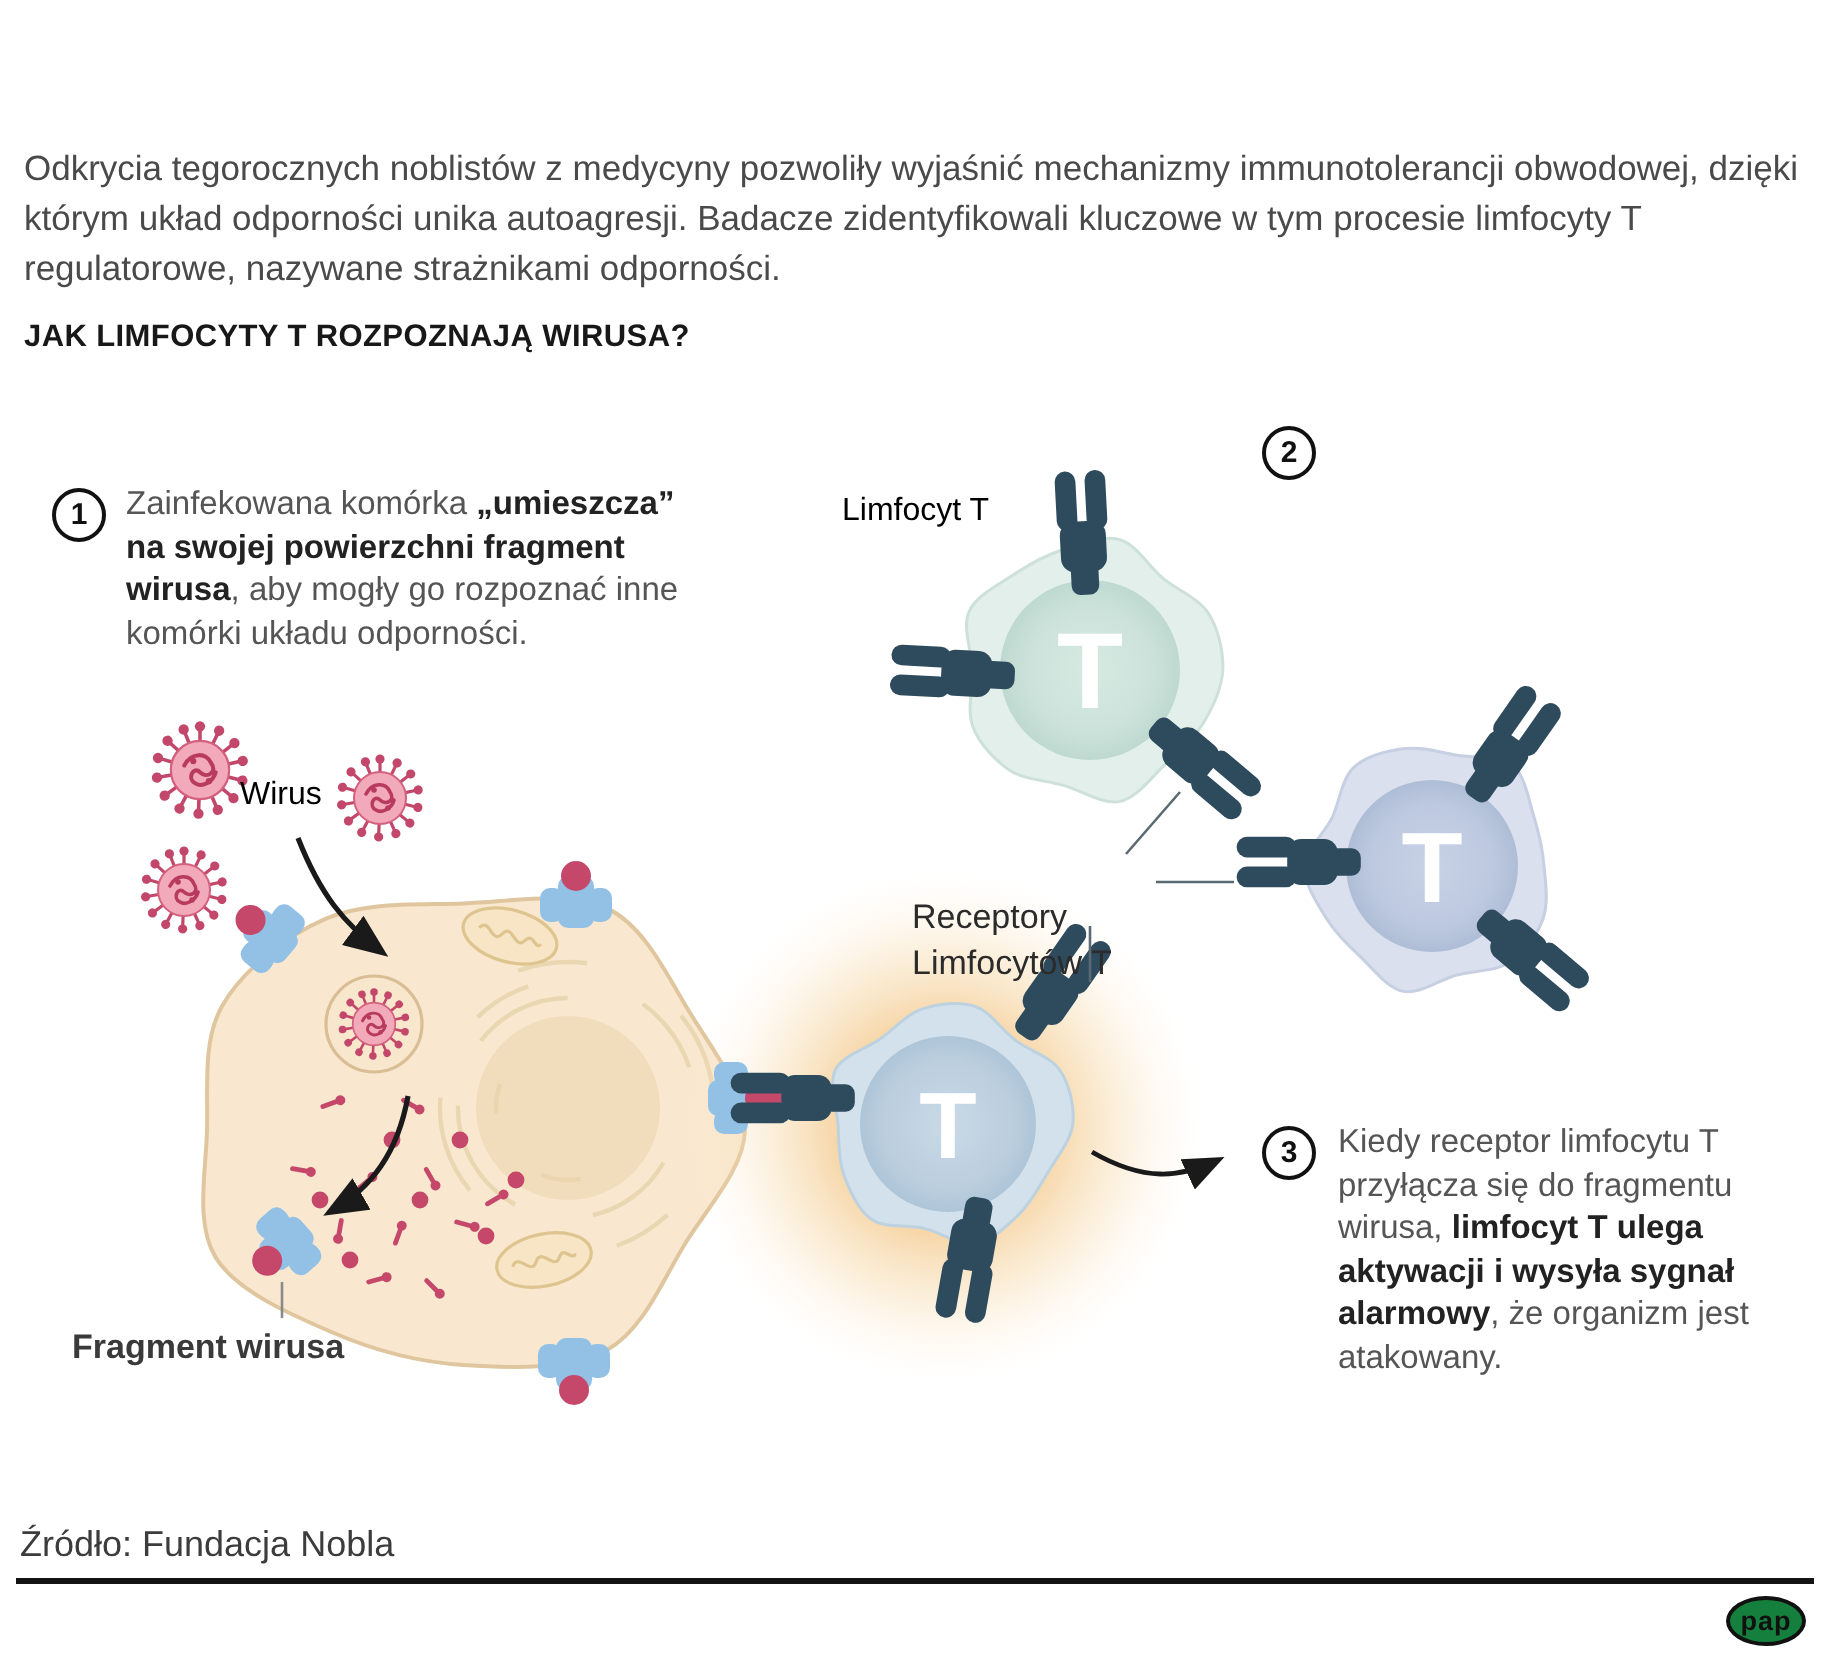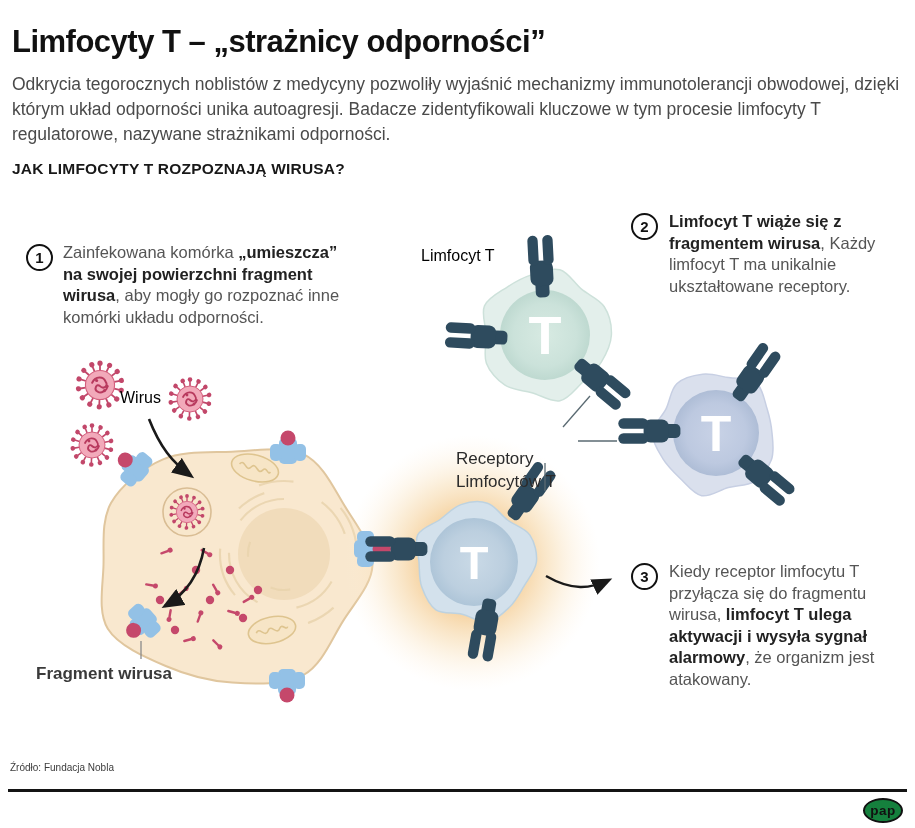--- a/index.html
+++ b/index.html
@@ -11,21 +11,21 @@
   .section-heading{left:12px;top:160px;font-size:15.5px;font-weight:bold;color:#181818;letter-spacing:0.2px;}
   .stepnum{width:27px;height:27px;border:2.5px solid #111;border-radius:50%;
            display:flex;align-items:center;justify-content:center;
            font-size:15px;font-weight:bold;color:#111;background:#fff;box-sizing:border-box;}
   .ann{font-size:16.5px;line-height:21.5px;color:#555;}
   .ann b{color:#222;}
   .lbl{font-size:16px;color:#000000;}
   .lbl2{font-size:17px;line-height:23px;color:#2b2b2b;margin-top:45px;}
   .frag-lbl1{font-size:17px;font-weight:bold;color:#3a3a3a;}
   .frag-lbl2{font-size:17px;color:#6b6b6b;}
-  .source{left:10px;top:762px;font-size:10px;color:#3c3c3c;}
+  .source{left:10px;top:762px;font-size:18px;color:#3c3c3c;}
   .footer-line{left:8px;top:789px;width:899px;height:2.5px;background:#141414;}
   .pap-logo{right:12px;top:798px;width:40px;height:25px;border:2.5px solid #111;border-radius:50%;
             display:flex;align-items:center;justify-content:center;background:#15803d;
             font-size:13.5px;font-weight:bold;color:#111;letter-spacing:0.5px;box-sizing:border-box;}
   svg.diagram{position:absolute;left:0;top:0;width:915px;height:828px;}
   .tletter{font-family:"Liberation Sans",sans-serif;font-weight:bold;fill:#ffffff;text-anchor:middle;}
 </style>
 </head>
 <body>
 
@@ -216,29 +216,27 @@
     <g stroke="#5a6a72" stroke-width="1.3" fill="none">
       <path d="M563,427 L590,396"></path>
       <path d="M578,441 L617,441"></path>
       <path d="M545,463 L545,491"></path>
       <path d="M141,641 L141,659" stroke="#8a8a8a"></path>
     </g>
 
     <path d="M546,576 C572,591 590,589 609,580" fill="none" stroke="#1a1a1a" stroke-width="2.4" marker-end="url(#arrowhead)"></path>
   </svg>
 
-  <div class="abs title">Limfocyty T – „strażnicy odporności”</div>
   <div class="abs intro">Odkrycia tegorocznych noblistów z medycyny pozwoliły wyjaśnić mechanizmy immunotolerancji obwodowej, dzięki którym układ odporności unika autoagresji. Badacze zidentyfikowali kluczowe w tym procesie limfocyty T regulatorowe, nazywane strażnikami odporności.</div>
   <div class="abs section-heading">JAK LIMFOCYTY T ROZPOZNAJĄ WIRUSA?</div>
 
   <div class="abs stepnum" style="left:26px;top:244px;">1</div>
   <div class="abs ann" style="left:63px;top:242px;width:292px;"><span>Zainfekowana komórka </span><b>„umieszcza” na swojej powierzchni fragment wirusa</b><span>, aby mogły go rozpoznać inne komórki układu odporności.</span></div>
 
   <div class="abs stepnum" style="left:631px;top:213px;">2</div>
-  <div class="abs ann" style="left:669px;top:211px;width:208px;"><b>Limfocyt T wiąże się z fragmentem wirusa</b><span>, Każdy limfocyt T ma unikalnie ukształtowane receptory.</span></div>
 
   <div class="abs stepnum" style="left:631px;top:563px;">3</div>
   <div class="abs ann" style="left:669px;top:561px;width:208px;"><span>Kiedy receptor limfocytu T przyłącza się do fragmentu wirusa, </span><b>limfocyt T ulega aktywacji i wysyła sygnał alarmowy</b><span>, że organizm jest atakowany.</span></div>
 
   <div class="abs lbl" style="left:421px;top:247px;">Limfocyt T</div>
   <div class="abs lbl" style="left:120px;top:389px;">Wirus</div>
   <div class="abs lbl2" style="left:456px;top:402px;">
     <div>Receptory</div>
     <div>Limfocytów T</div>
   </div>

